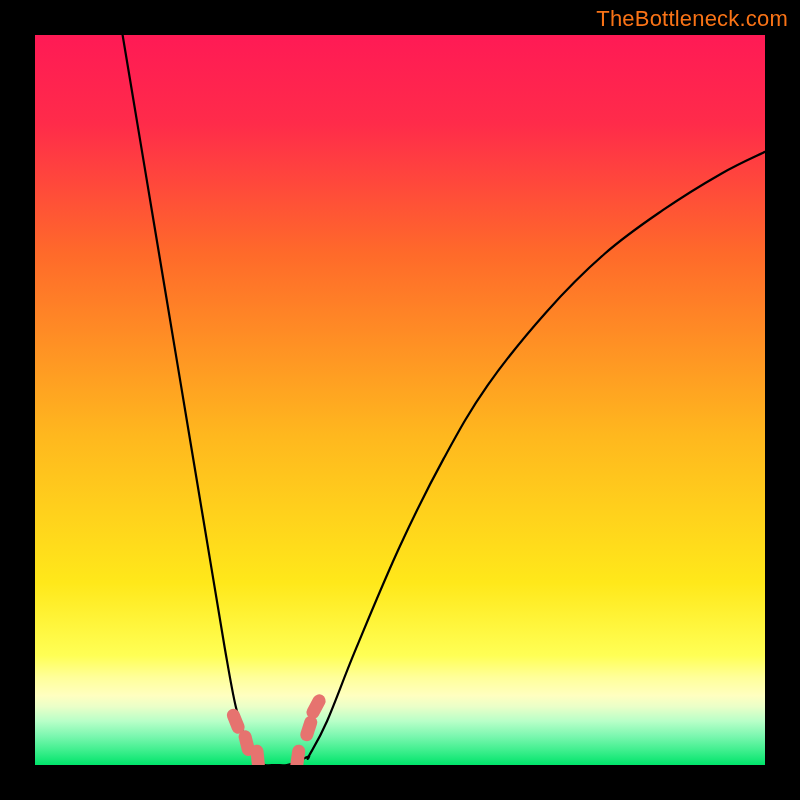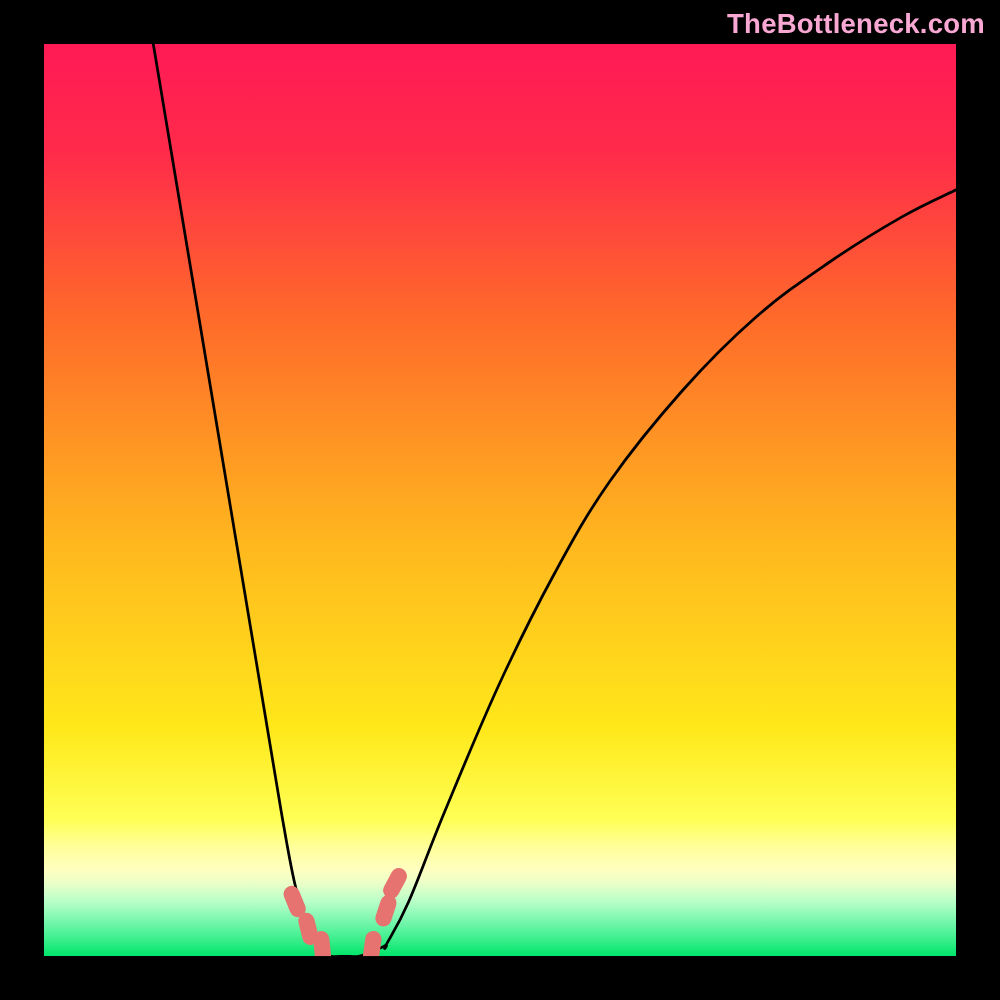--- a/index.html
+++ b/index.html
@@ -26,23 +26,23 @@
     height: 730px;
     overflow: hidden;
   }
   svg {
     display: block;
   }
   .watermark {
     position: absolute;
     top: 6px;
     right: 12px;
-    color: #f9a8d4;
+    color: #f97316;
     font-size: 22px;
-    font-weight: 700;
+    font-weight: 400;
     letter-spacing: 0.2px;
     user-select: none;
   }
 </style>
 </head>
 <body>
 
 <div class="frame">
 
   <div class="watermark">TheBottleneck.com</div>

